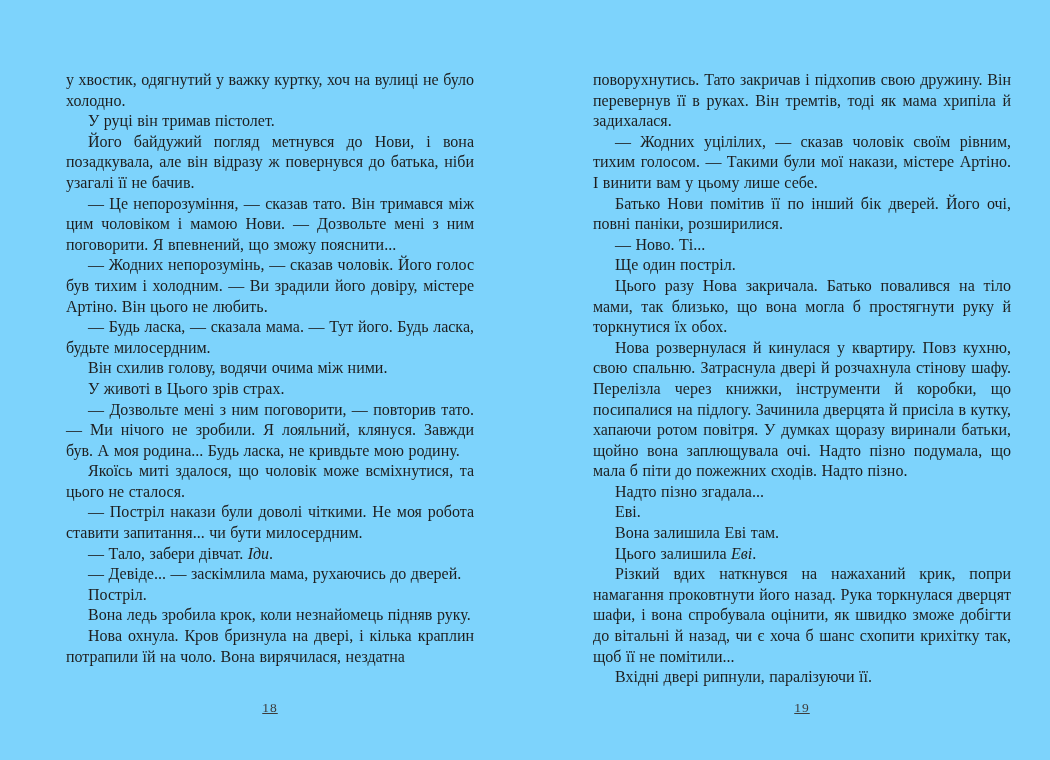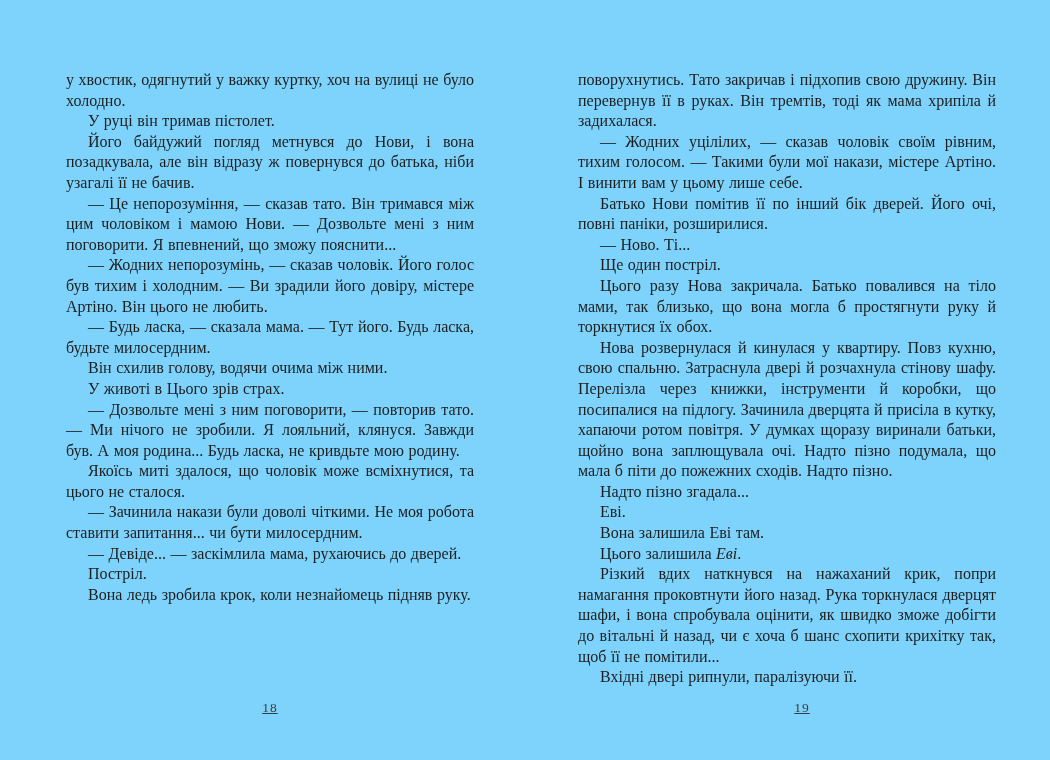--- a/index.html
+++ b/index.html
@@ -18,21 +18,21 @@
   .spread {
     position: absolute;
     inset: 0;
     background: #7dd3fc;
   }
   .page {
     position: absolute;
     top: 70px;
   }
   .page-left  { left: 66px;  width: 408px; }
-  .page-right { left: 578px; width: 418px; font-family: Liberation Serif, serif; }
+  .page-right { left: 593px; width: 418px; font-family: Liberation Serif, serif; }
   .text-block {
     text-align: justify;
   }
   .para {
     margin: 0;
     font-size: 16px;
     line-height: 20.6px;
     text-indent: 22px;
     word-spacing: 0.5px;
   }
@@ -62,24 +62,26 @@
         <p class="para no-indent"><span class="">у хвостик, одягнутий у важку куртку, хоч на вулиці не було холодно.</span></p>
         <p class="para"><span class="">У руці він тримав пістолет.</span></p>
         <p class="para"><span class="">Його байдужий погляд метнувся до Нови, і вона позадкувала, але він відразу ж повернувся до батька, ніби узагалі її не бачив.</span></p>
         <p class="para"><span class="">— Це непорозуміння, — сказав тато. Він тримався між цим чоловіком і мамою Нови. — Дозвольте мені з ним поговорити. Я впевнений, що зможу пояснити...</span></p>
         <p class="para"><span class="">— Жодних непорозумінь, — сказав чоловік. Його голос був тихим і холодним. — Ви зрадили його довіру, містере Артіно. Він цього не любить.</span></p>
         <p class="para"><span class="">— Будь ласка, — сказала мама. — Тут його. Будь ласка, будьте милосердним.</span></p>
         <p class="para"><span class="">Він схилив голову, водячи очима між ними.</span></p>
         <p class="para"><span class="">У животі в Цього зрів страх.</span></p>
         <p class="para"><span class="">— Дозвольте мені з ним поговорити, — повторив тато. — Ми нічого не зробили. Я лояльний, клянуся. Завжди був. А моя родина... Будь ласка, не кривдьте мою родину.</span></p>
         <p class="para"><span class="">Якоїсь миті здалося, що чоловік може всміхнутися, та цього не сталося.</span></p>
-        <p class="para"><span class="">— Зачинила накази були доволі чіткими. Не моя робота ставити запитання... чи бути милосердним.</span></p>
+        <p class="para"><span class="">— Постріл накази були доволі чіткими. Не моя робота ставити запитання... чи бути милосердним.</span></p>
+        <p class="para"><span class="">— Тало, забери дівчат. </span><span class="em">Іди</span><span class="">.</span></p>
         <p class="para"><span class="">— Девіде... — заскімлила мама, рухаючись до дверей.</span></p>
         <p class="para"><span class="">Постріл.</span></p>
         <p class="para"><span class="">Вона ледь зробила крок, коли незнайомець підняв руку.</span></p>
+        <p class="para"><span class="">Нова охнула. Кров бризнула на двері, і кілька краплин потрапили їй на чоло. Вона вирячилася, нездатна</span></p>
       </div>
   </div>
 
   <div class="page page-right">
     <div class="text-block">
         <p class="para no-indent"><span class="">поворухнутись. Тато закричав і підхопив свою дружину. Він перевернув її в руках. Він тремтів, тоді як мама хрипіла й задихалася.</span></p>
         <p class="para"><span class="">— Жодних уцілілих, — сказав чоловік своїм рівним, тихим голосом. — Такими були мої накази, містере Артіно. І винити вам у цьому лише себе.</span></p>
         <p class="para"><span class="">Батько Нови помітив її по інший бік дверей. Його очі, повні паніки, розширилися.</span></p>
         <p class="para"><span class="">— Ново. Ті...</span></p>
         <p class="para"><span class="">Ще один постріл.</span></p>

